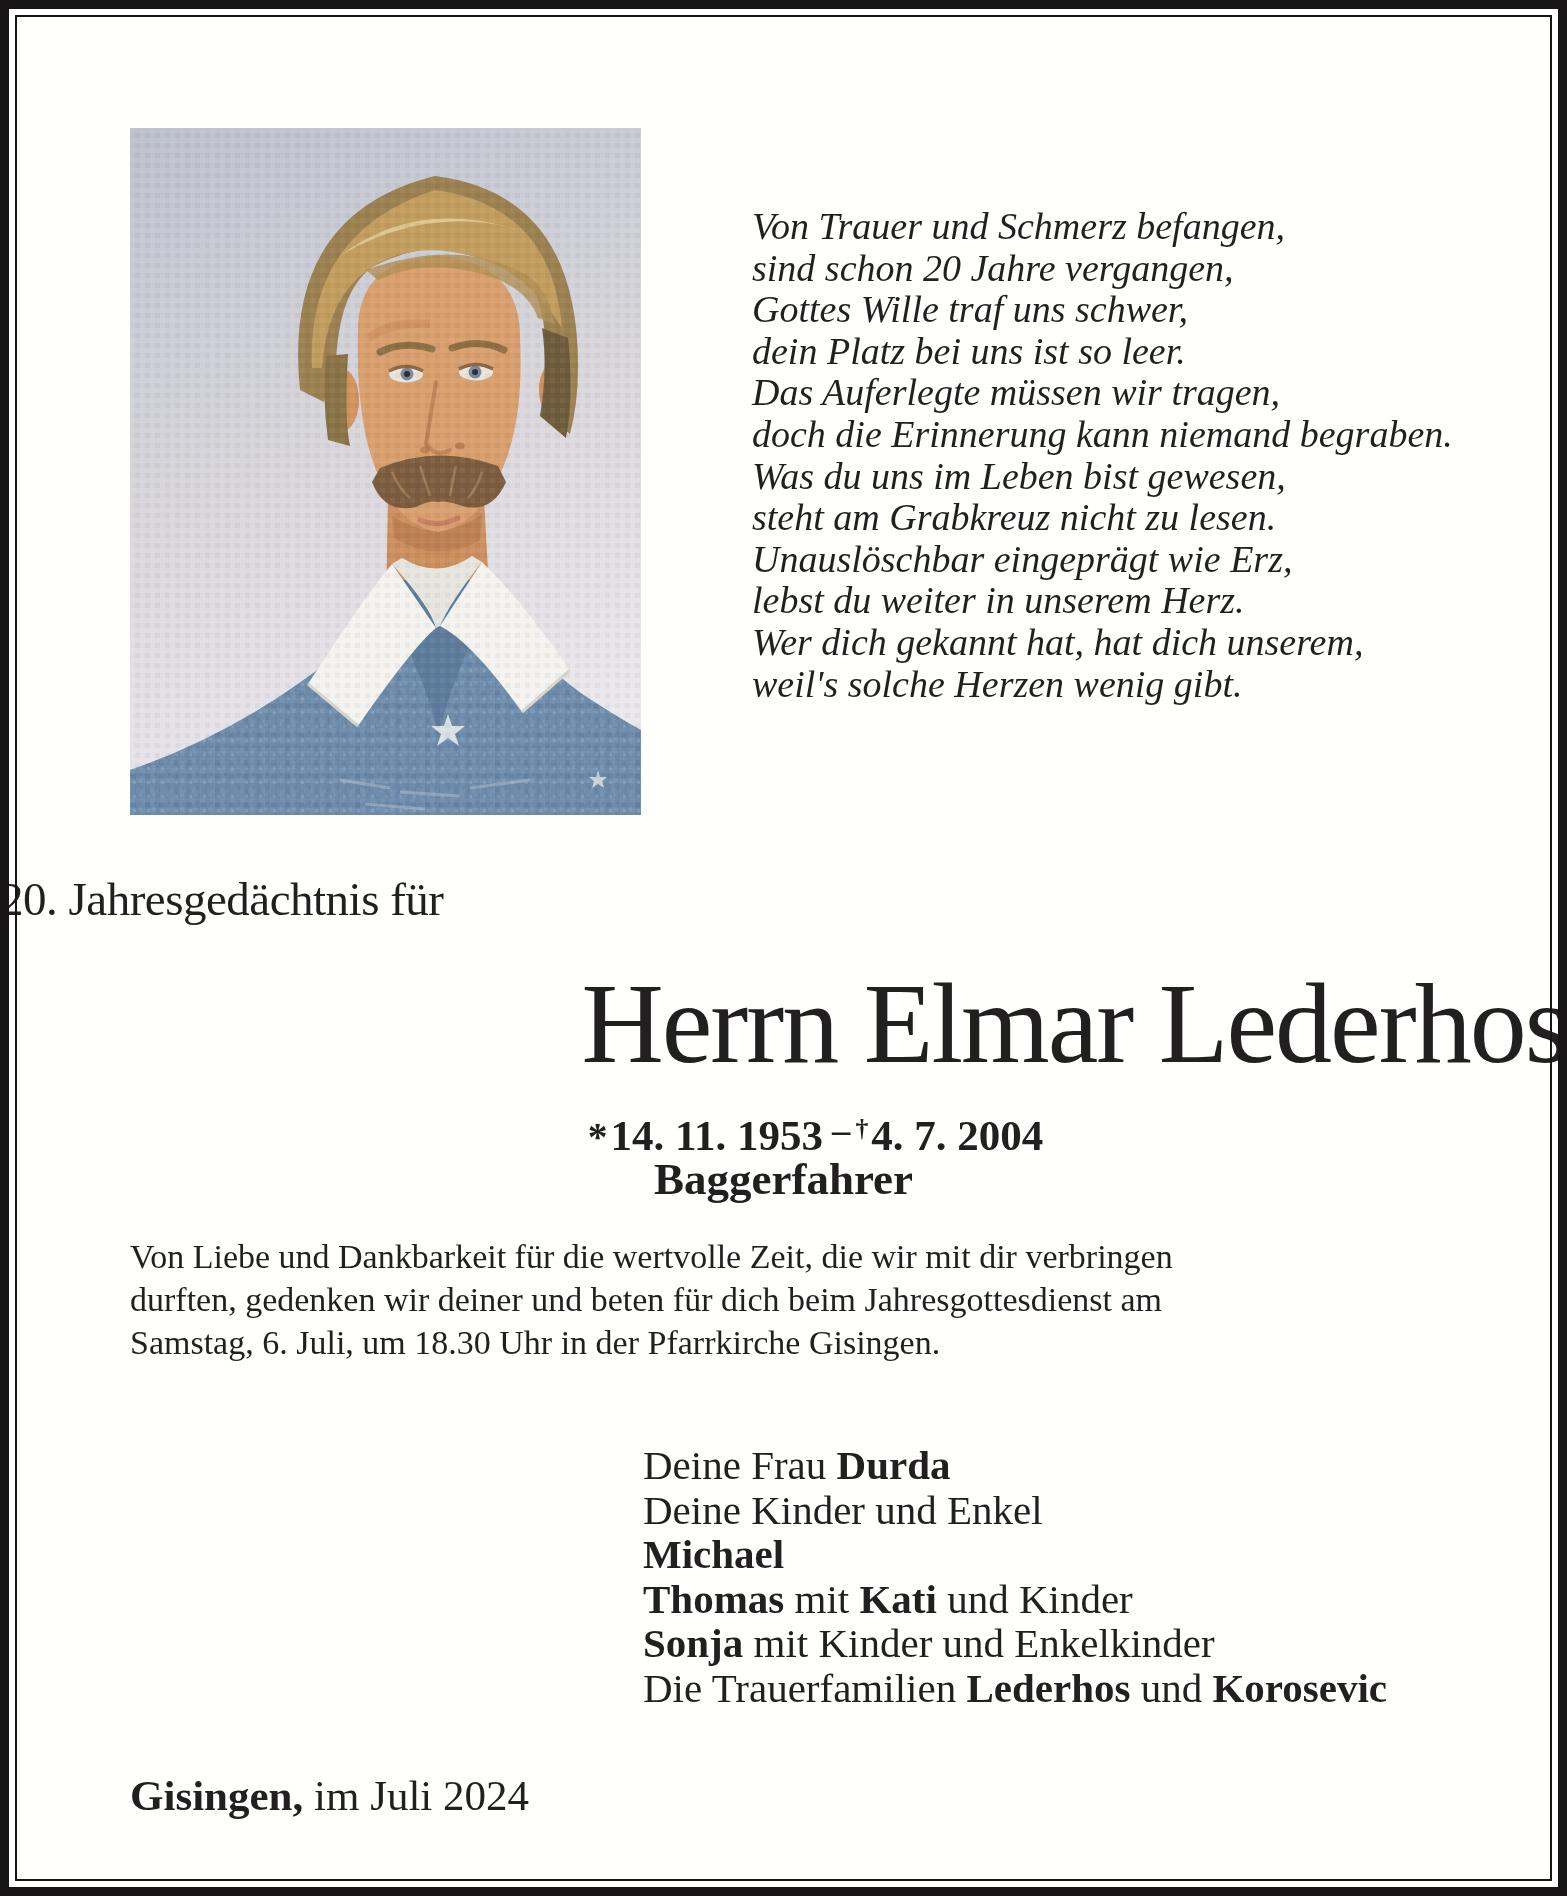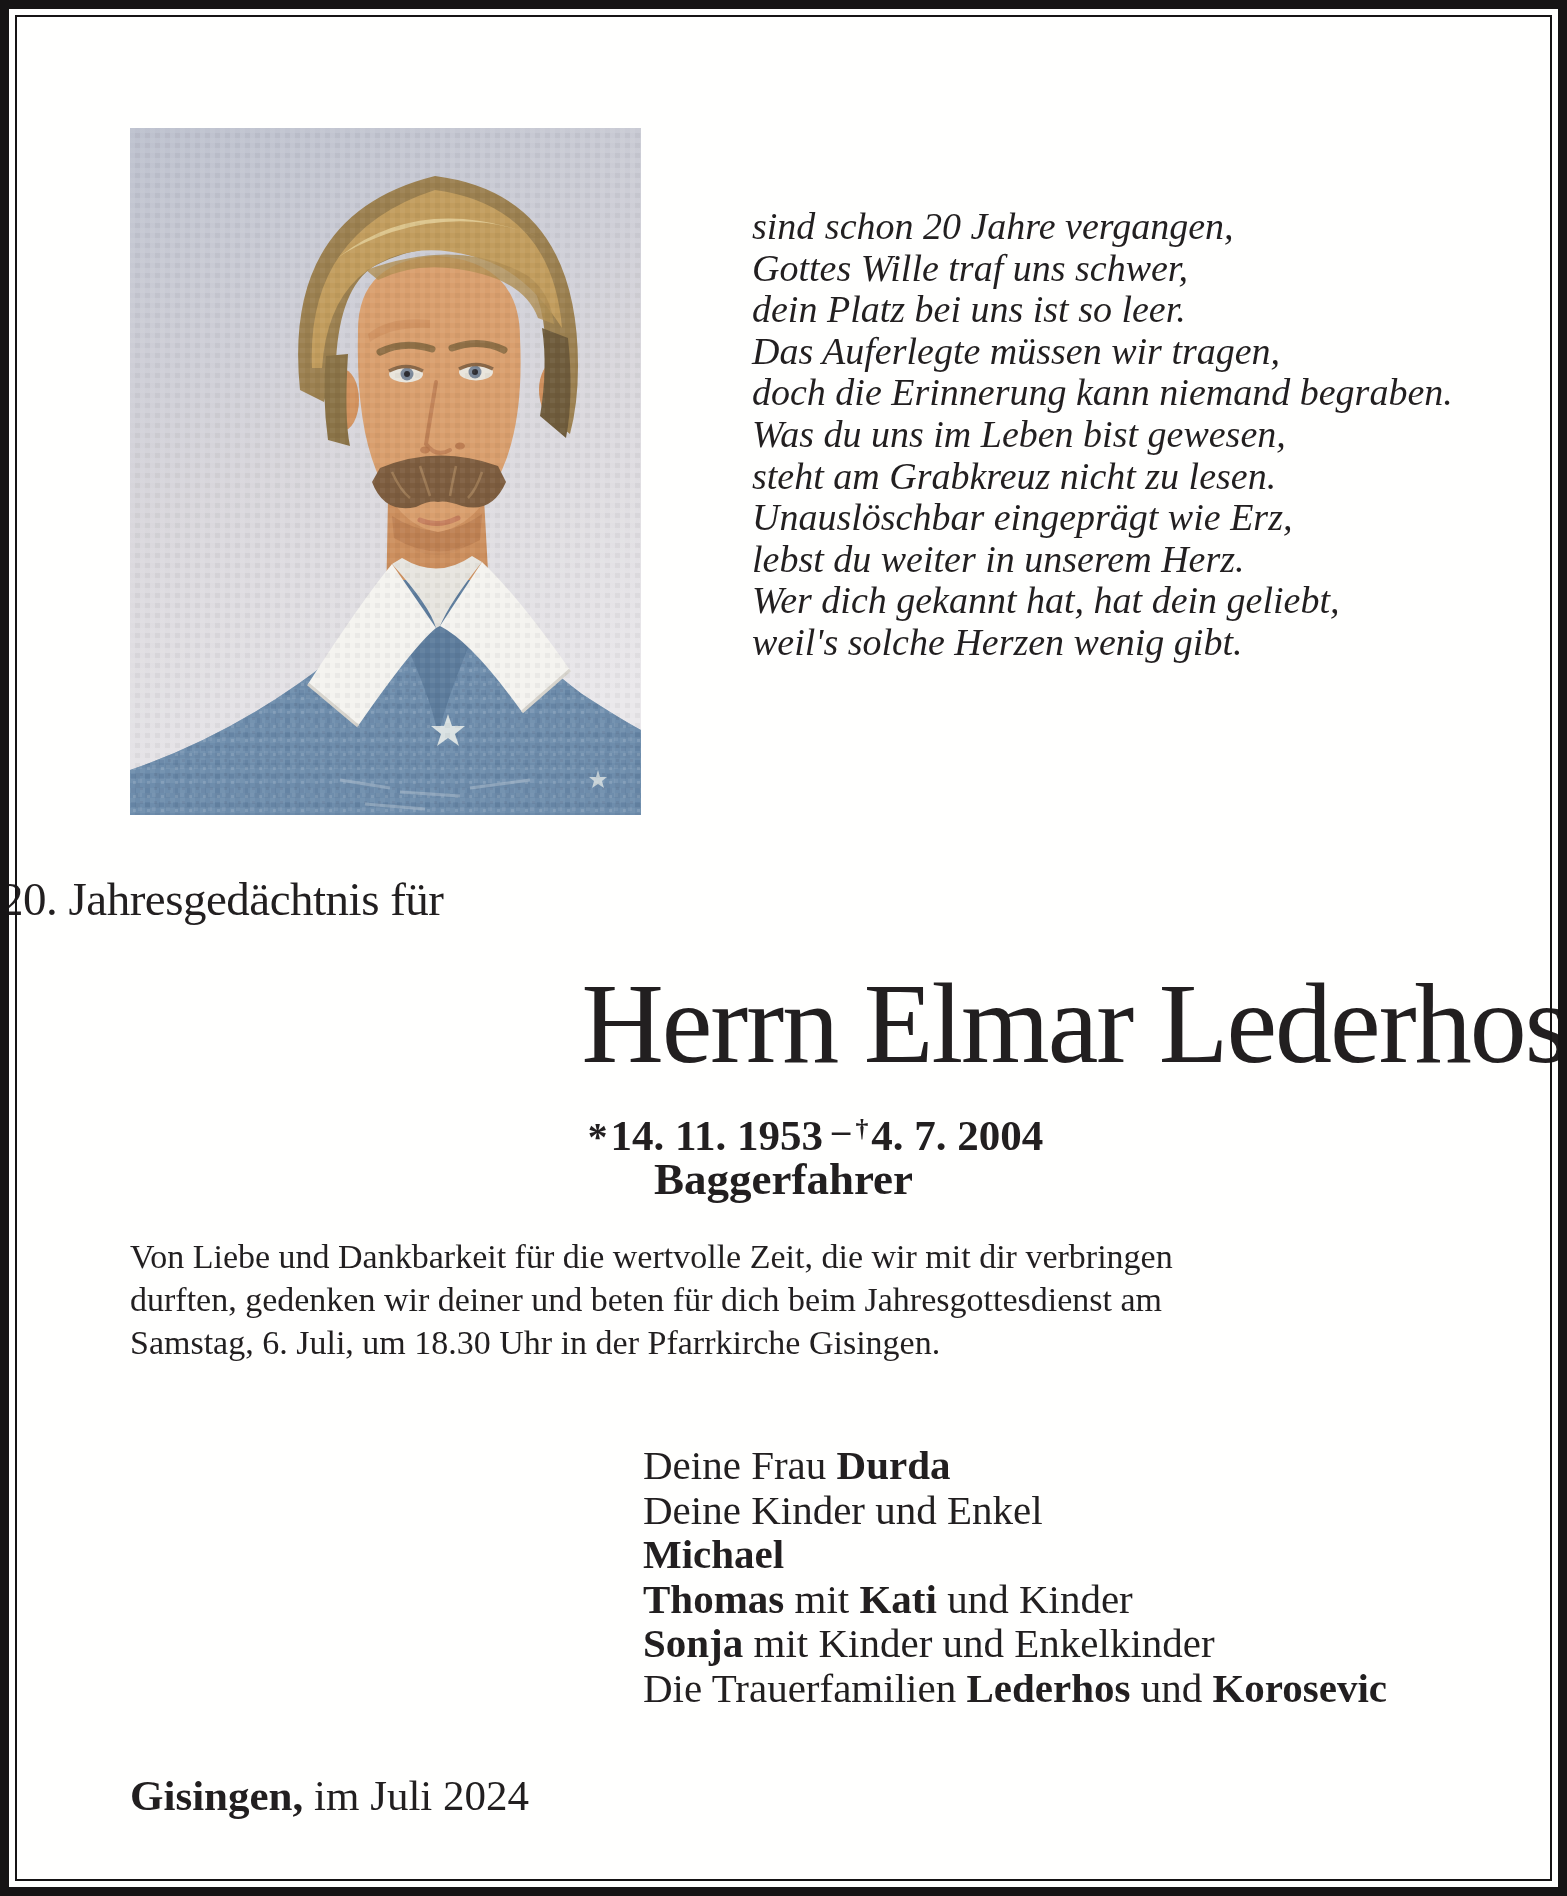--- a/index.html
+++ b/index.html
@@ -158,30 +158,31 @@
       </g>
 
       <path d="M 290 392 Q 308 400 328 390" stroke="#c57f5e" stroke-width="5" fill="none" stroke-linecap="round"></path>
       <path d="M 284 420 Q 308 432 334 418" stroke="#c4875a" stroke-width="3" fill="none" opacity="0.5"></path>
 
       <rect x="0" y="0" width="511" height="687" fill="url(#pixel)"></rect>
     </svg>
   </div>
 
   <div class="abs poem">
+      <div class="line">Von Trauer und Schmerz befangen,</div>
       <div class="line">sind schon 20 Jahre vergangen,</div>
       <div class="line">Gottes Wille traf uns schwer,</div>
       <div class="line">dein Platz bei uns ist so leer.</div>
       <div class="line">Das Auferlegte müssen wir tragen,</div>
       <div class="line">doch die Erinnerung kann niemand begraben.</div>
       <div class="line">Was du uns im Leben bist gewesen,</div>
       <div class="line">steht am Grabkreuz nicht zu lesen.</div>
       <div class="line">Unauslöschbar eingeprägt wie Erz,</div>
       <div class="line">lebst du weiter in unserem Herz.</div>
-      <div class="line">Wer dich gekannt hat, hat dein geliebt,</div>
+      <div class="line">Wer dich gekannt hat, hat dich unserem,</div>
       <div class="line">weil's solche Herzen wenig gibt.</div>
     </div>
 
   <div class="abs occasion">20. Jahresgedächtnis für</div>
 
   <div class="abs name">Herrn Elmar Lederhos</div>
 
   <div class="abs dates">
     <span class="sym-birth">*</span><span>14. 11. 1953</span><span class="date-sep">–</span><span class="sym-death">†</span><span>4. 7. 2004</span>
   </div>

